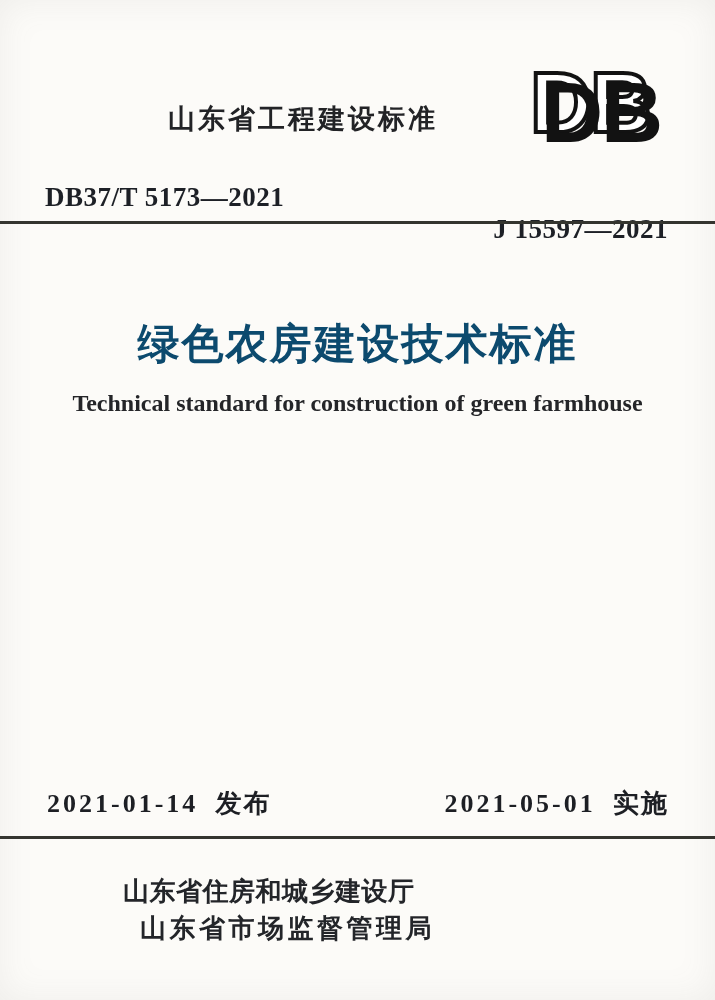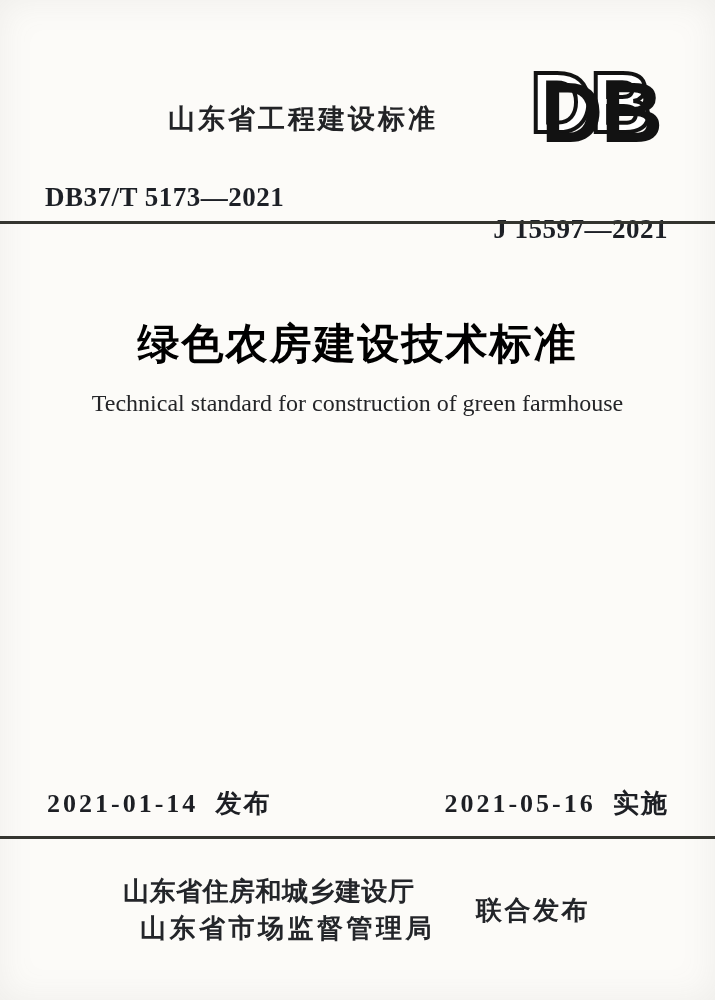--- a/index.html
+++ b/index.html
@@ -41,27 +41,27 @@
     background: #34352f;
   }
   .rule.top    { top: 221px; }
   .rule.bottom { top: 836px; }
 
   .doc-title-zh {
     position: absolute; left: 0; top: 316px; width: 715px;
     text-align: center;
     font-family: "Liberation Serif", serif;
     font-size: 42px; font-weight: 600; letter-spacing: 2px;
-    color: #000000;
+    color: #0c4a6e;
   }
   .doc-title-en {
     position: absolute; left: 0; top: 390px; width: 715px;
     text-align: center;
     font-family: "Liberation Serif", serif;
-    font-size: 24px; font-weight: 400; letter-spacing: 0px;
+    font-size: 24px; font-weight: 700; letter-spacing: 0px;
     color: #242528;
   }
 
   .date-line {
     position: absolute; top: 786px;
     font-size: 26px; font-weight: bold; color: #1d1f24;
     white-space: nowrap;
   }
   .date-line.left  { left: 47px; }
   .date-line.right { right: 46px; }
@@ -112,25 +112,24 @@
   <div class="doc-title-zh">绿色农房建设技术标准</div>
 
   <div class="doc-title-en">Technical standard for construction of green farmhouse</div>
 
   <div class="date-line left">
     <span class="date-value">2021-01-14</span>
     <span class="date-label">发布</span>
   </div>
 
   <div class="date-line right">
-    <span class="date-value">2021-05-16</span>
+    <span class="date-value">2021-05-01</span>
     <span class="date-label">实施</span>
   </div>
 
   <div class="rule bottom"></div>
 
   <div class="publisher-line1 sans">山东省住房和城乡建设厅</div>
 
   <div class="publisher-line2 sans">山东省市场监督管理局</div>
 
-  <div class="joint-label sans">联合发布</div>
 
 </div>
 
 </body></html>

